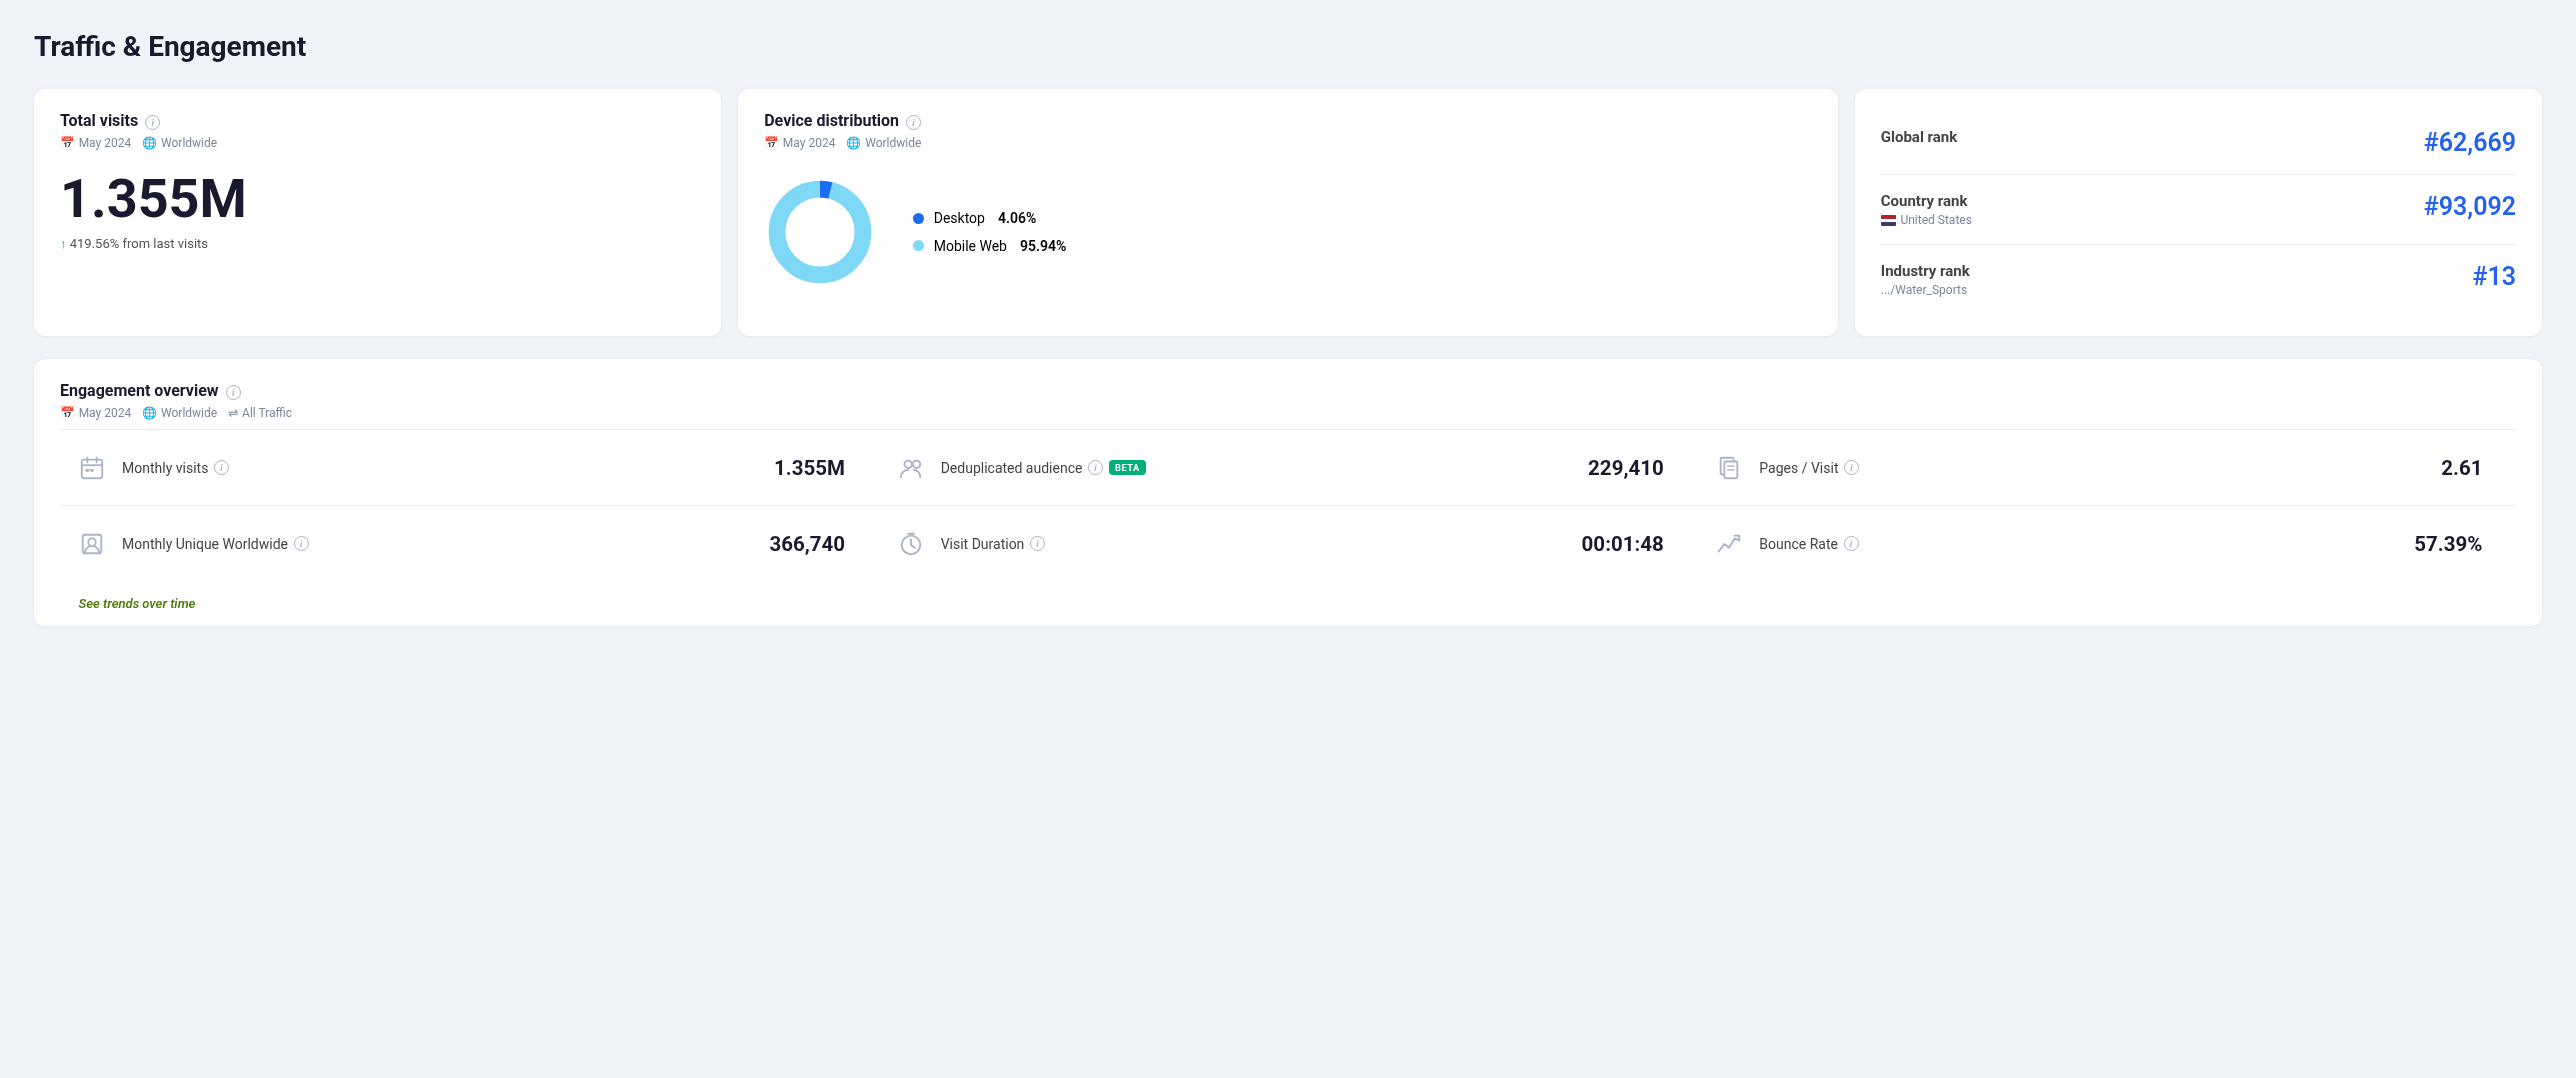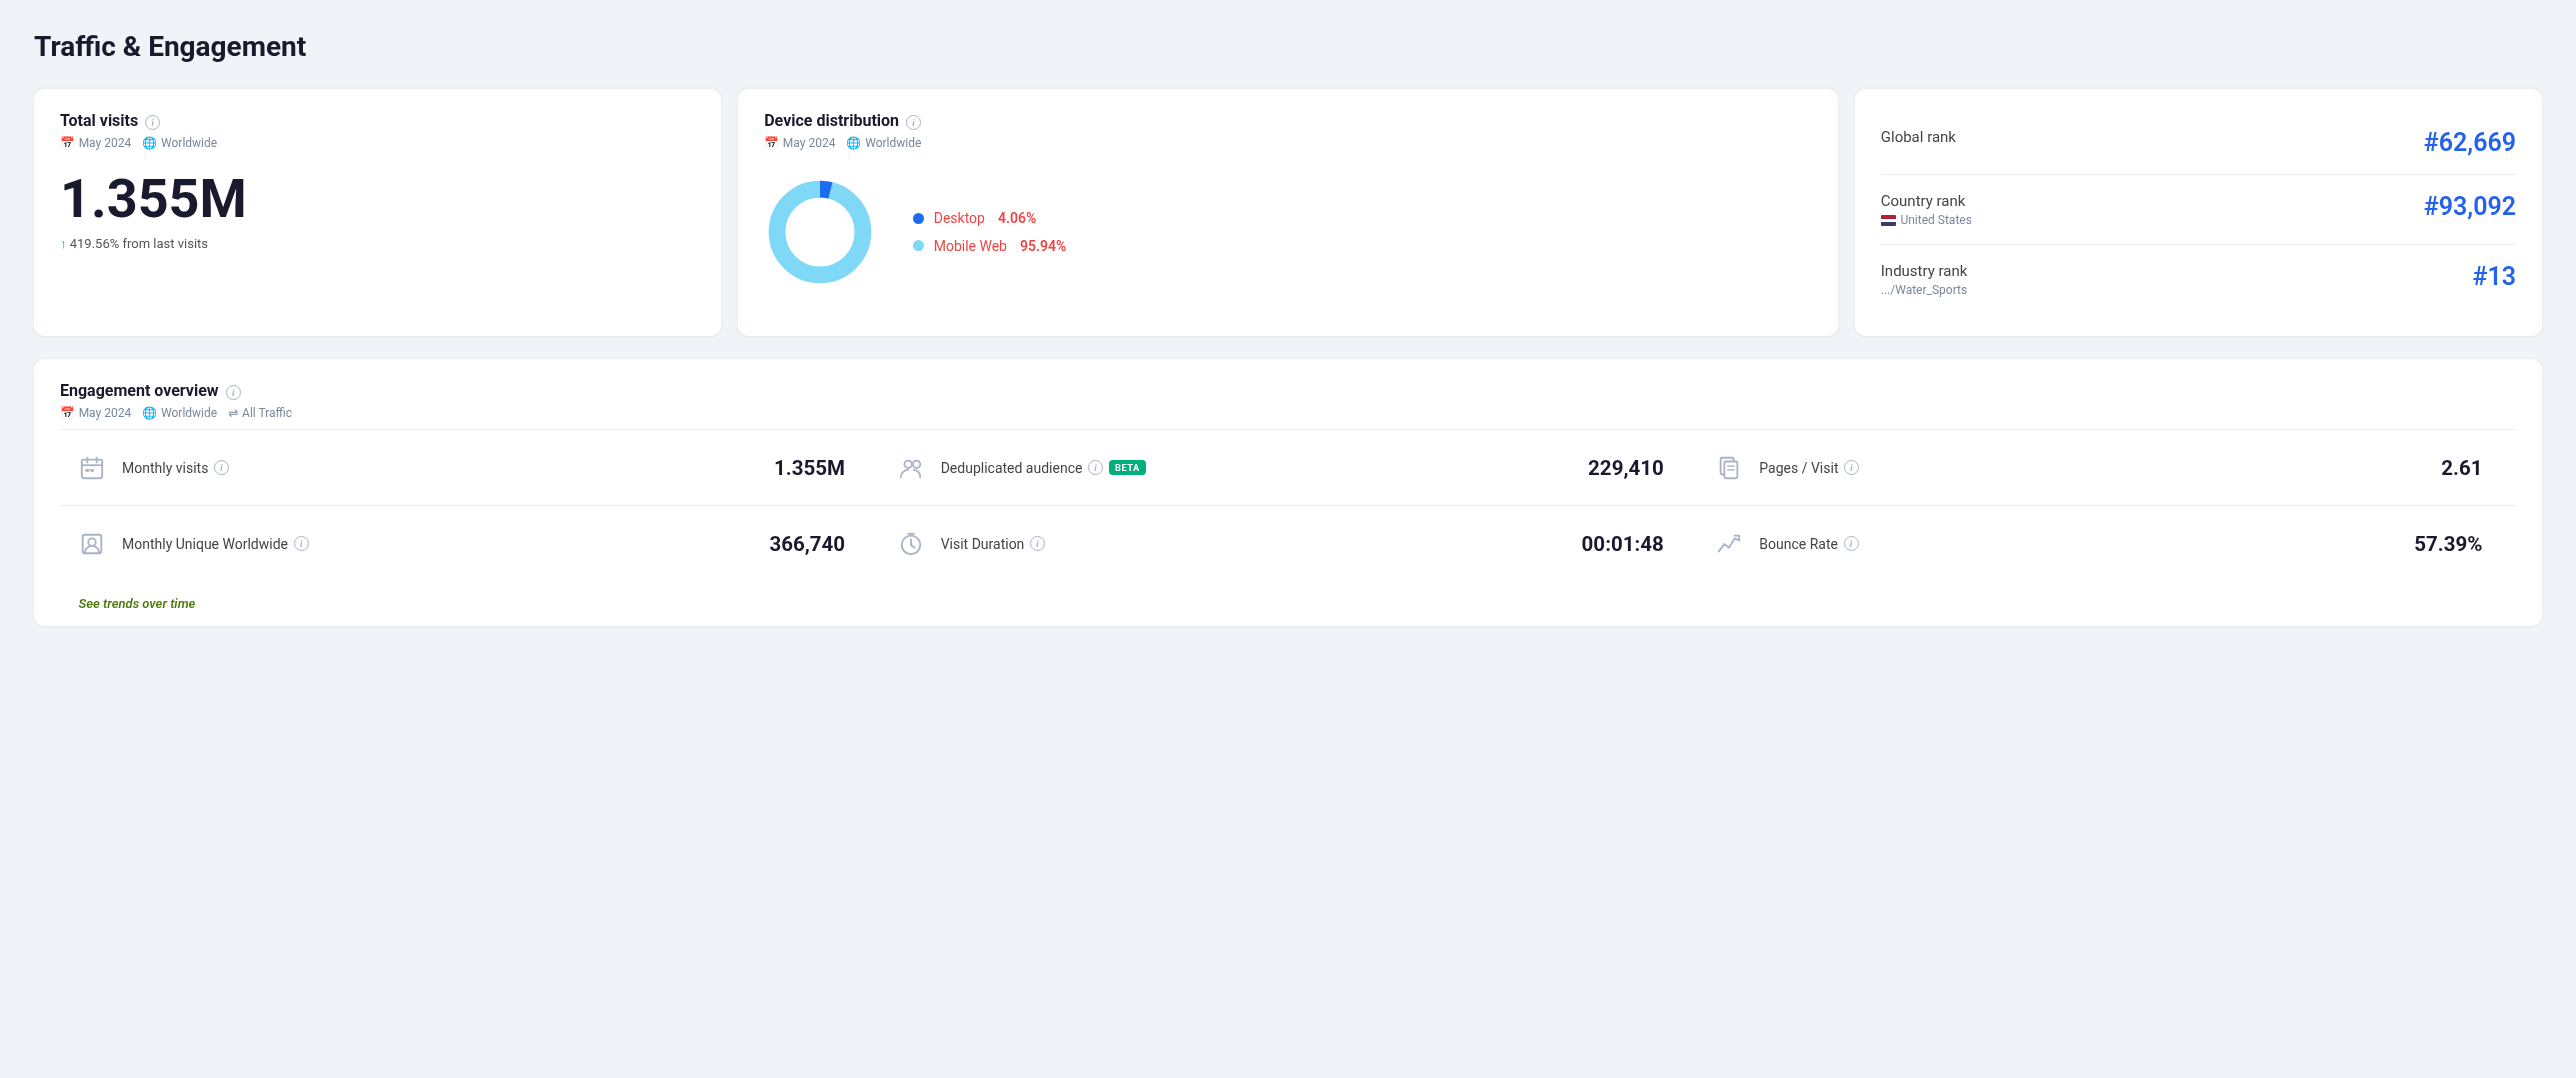--- a/index.html
+++ b/index.html
@@ -84,21 +84,21 @@
     .legend {
       display: flex;
       flex-direction: column;
       gap: 11.2px;
     }
     .legend-item {
       display: flex;
       align-items: center;
       gap: 9.3px;
       font-size: 14px;
-      color: #ef4444;
+      color: #000000;
     }
     .legend-dot {
       width: 11.2px;
       height: 11.2px;
       border-radius: 50%;
       flex-shrink: 0;
     }
     .legend-value {
       font-weight: 600;
       margin-left: 3.7px;
@@ -117,20 +117,21 @@
       padding: 17px 0;
       border-bottom: 0.9px solid #e8edf2;
     }
     .rank-row:last-child {
       border-bottom: none;
       gap: 33px;
     }
     .rank-label {
       font-size: 15px;
       color: #444;
+      font-weight: bold;
     }
     .rank-sub {
       font-size: 12px;
       color: #7a8899;
       margin-top: 2.8px;
       display: flex;
       align-items: center;
       gap: 4.7px;
     }
     .rank-value {

